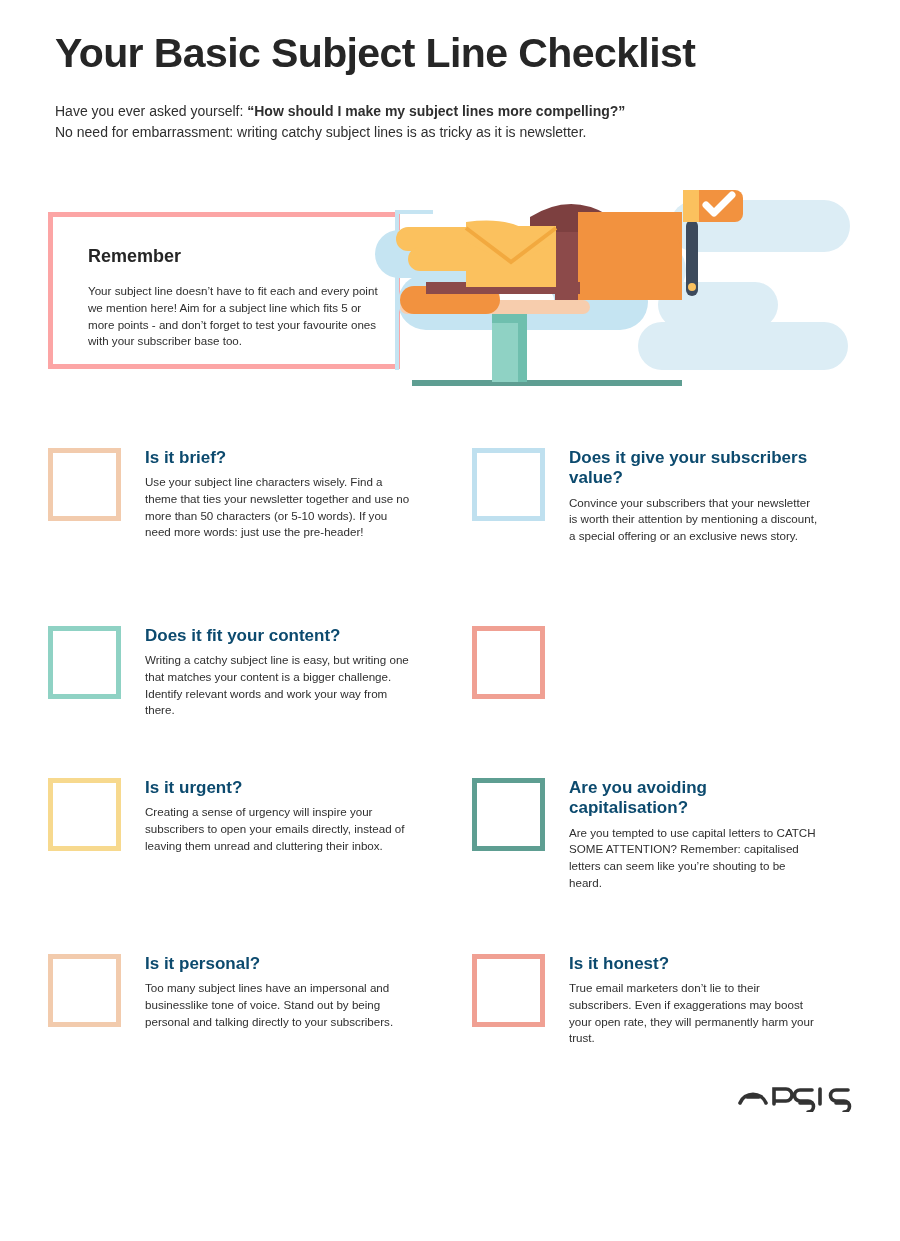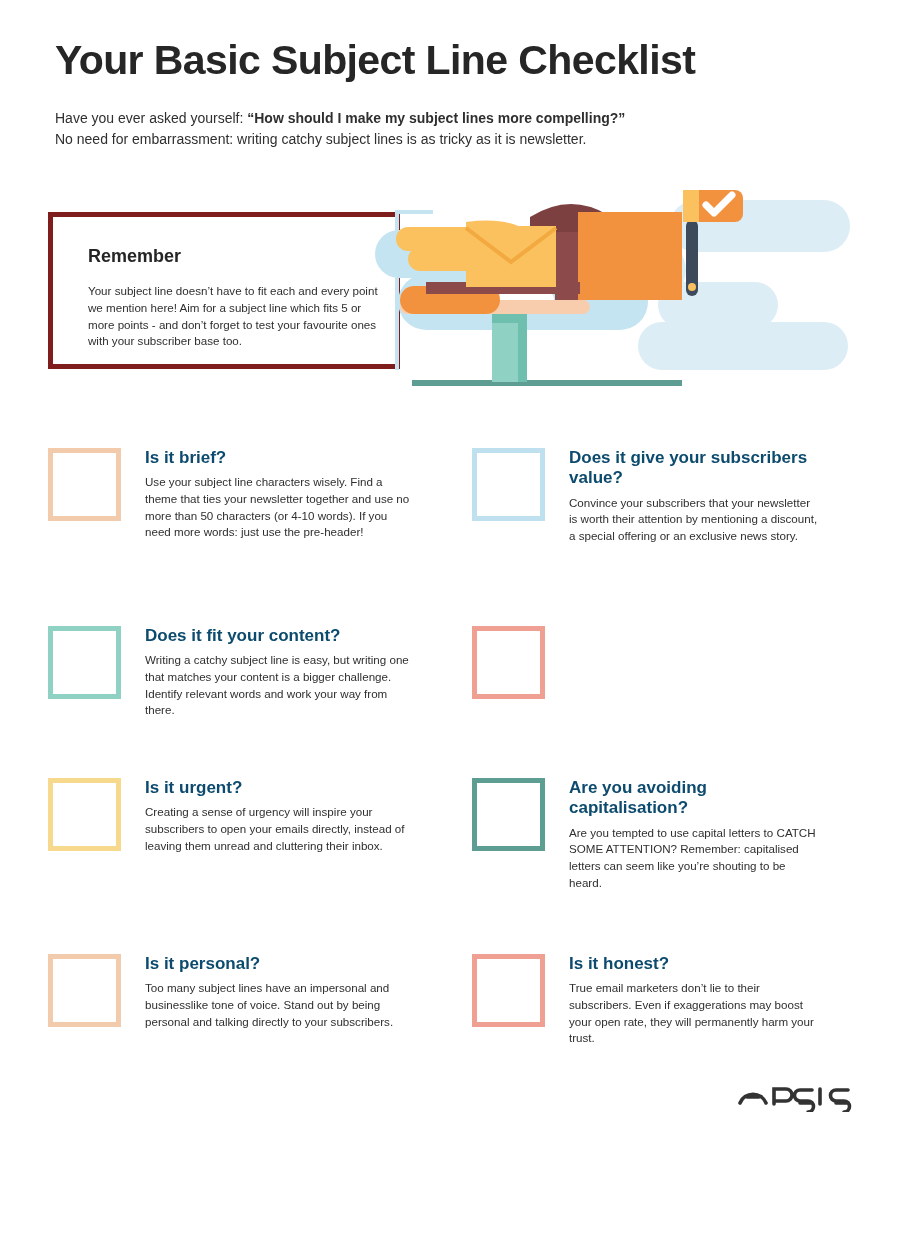--- a/index.html
+++ b/index.html
@@ -15,21 +15,20 @@
     position: relative;
     overflow: hidden;
   }
 
   
   #header {
     position: absolute;
     left: 55px;
     top: 30px;
     width: 800px;
-    margin-top: 7px;
   }
   #page-title {
     font-size: 41px;
     font-weight: bold;
     letter-spacing: -0.6px;
     color: #262626;
     margin: 0 0 24px 0;
     line-height: 1.15;
     font-family: "Liberation Sans", sans-serif;
   }
@@ -42,21 +41,21 @@
     font-weight: bold;
   }
 
   
   #remember-box {
     position: absolute;
     left: 48px;
     top: 212px;
     width: 352px;
     height: 157px;
-    border: 5px solid #7f1d1d;
+    border: 5px solid #fca5a5;
     box-sizing: border-box;
   }
   #remember-title {
     position: absolute;
     left: 35px;
     top: 29px;
     font-size: 18px;
     font-weight: bold;
     color: #252525;
   }
@@ -210,21 +209,21 @@
       <path d="M 336 23 l 8 8 l 18 -18" fill="none" stroke="#ffffff" stroke-width="7" stroke-linecap="round" stroke-linejoin="round"></path>
     </g>
   </svg>
 </div>
 
 <div id="checklist-container">
     <div class="check-item col-left row-1">
       <div class="checkbox" style="border: 5px solid rgb(242, 203, 173);"></div>
       <div class="item-text">
         <div class="item-title">Is it brief?</div>
-        <div class="item-body">Use your subject line characters wisely. Find a theme that ties your newsletter together and use no more than 50 characters (or 4-10 words). If you need more words: just use the pre-header!</div>
+        <div class="item-body">Use your subject line characters wisely. Find a theme that ties your newsletter together and use no more than 50 characters (or 5-10 words). If you need more words: just use the pre-header!</div>
       </div>
     </div>
     <div class="check-item col-right row-1">
       <div class="checkbox" style="border: 5px solid rgb(191, 224, 239);"></div>
       <div class="item-text wide">
         <div class="item-title">Does it give your subscribers value?</div>
         <div class="item-body">Convince your subscribers that your newsletter is worth their attention by mentioning a discount, a special offering or an exclusive news story.</div>
       </div>
     </div>
     <div class="check-item col-left row-2">

